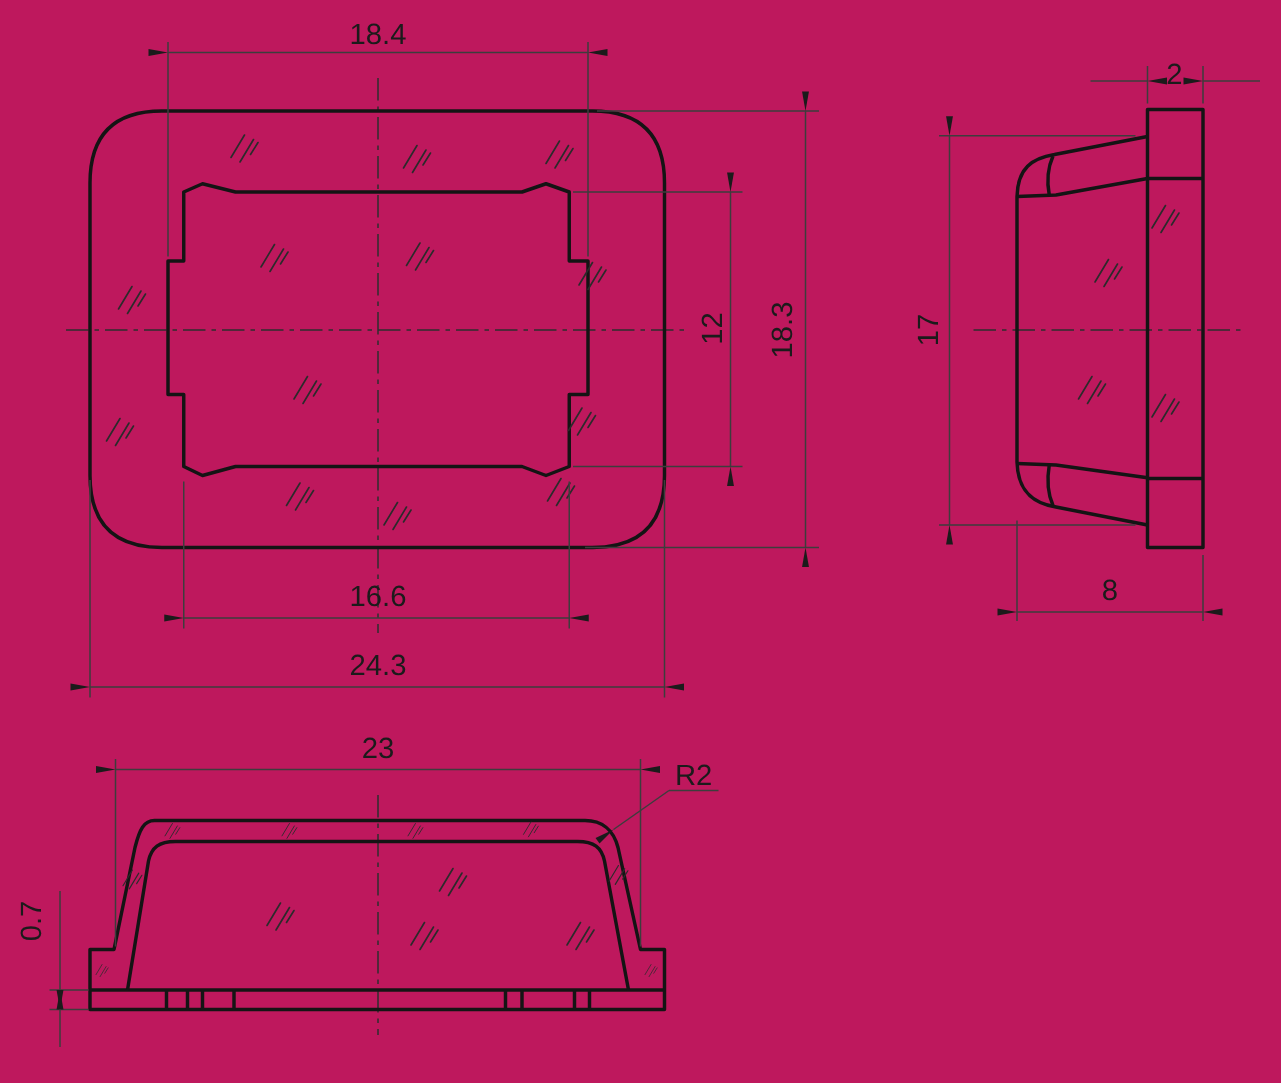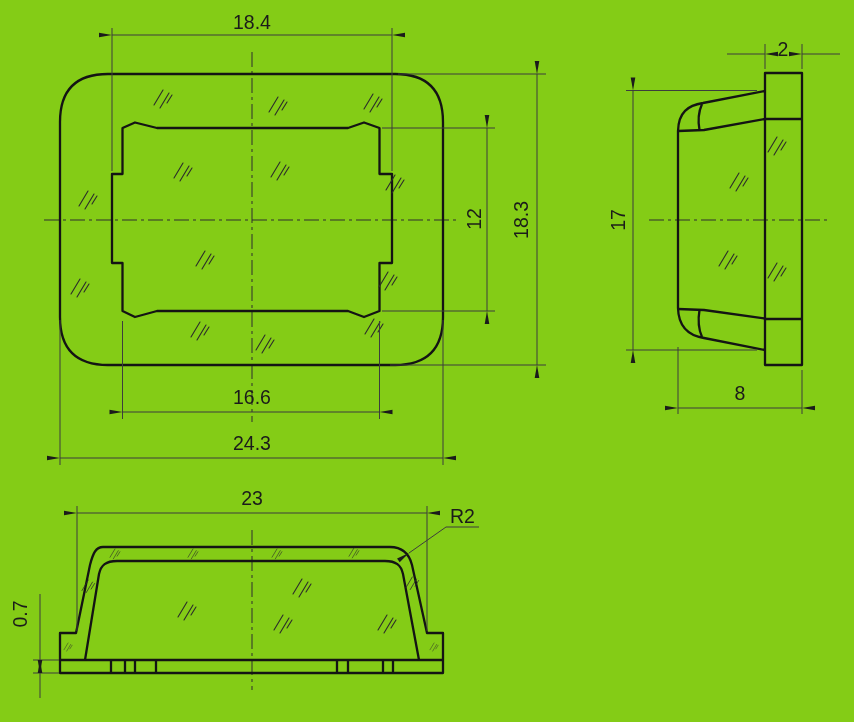--- a/index.html
+++ b/index.html
@@ -1,16 +1,16 @@
 <!DOCTYPE html>
 <html><head>
 <meta charset="utf-8">
 <style>
   html,body{margin:0;padding:0;background:#ffffff;}
-  .stage{position:relative;width:854px;height:722px;background:#84cc16;overflow:hidden;}
+  .stage{position:relative;width:854px;height:722px;background:#be185d;overflow:hidden;}
   svg{display:block;}
   .thick{stroke:#141414;stroke-width:2.3;fill:none;stroke-linejoin:round;stroke-linecap:butt;}
   .thin{stroke:#3d3d3d;stroke-width:1;fill:none;}
   .cl{stroke:#2e2e2e;stroke-width:1;fill:none;stroke-dasharray:15 4 3 4;}
   .hatch{stroke:#2b2b2b;stroke-width:1.1;fill:none;stroke-linecap:round;}
   .dimtxt{font-family:"Liberation Sans","DejaVu Sans",sans-serif;font-size:19.5px;fill:#1b1b1b;}
   .mid{text-anchor:middle;}
 </style>
 </head>
 <body>

